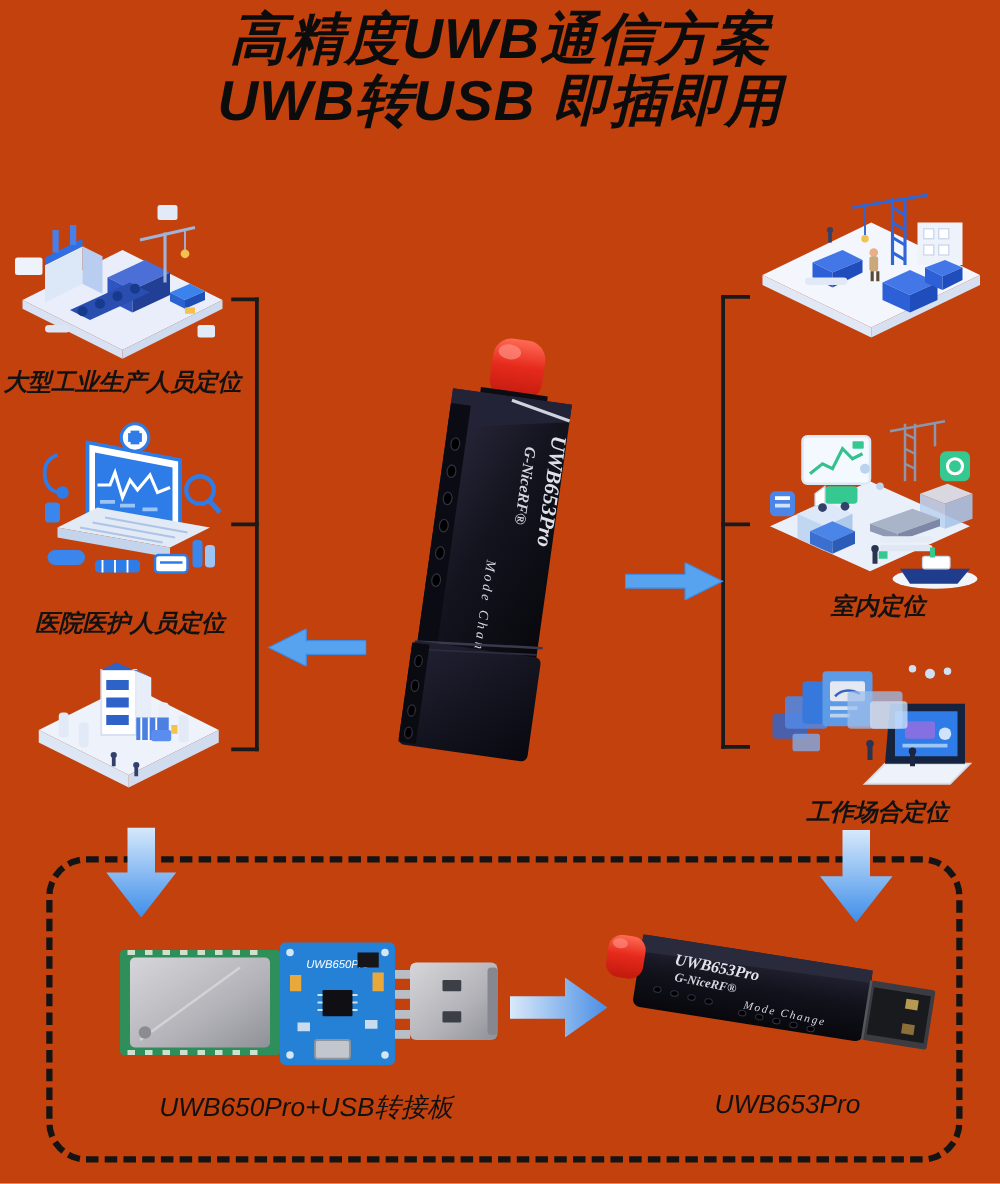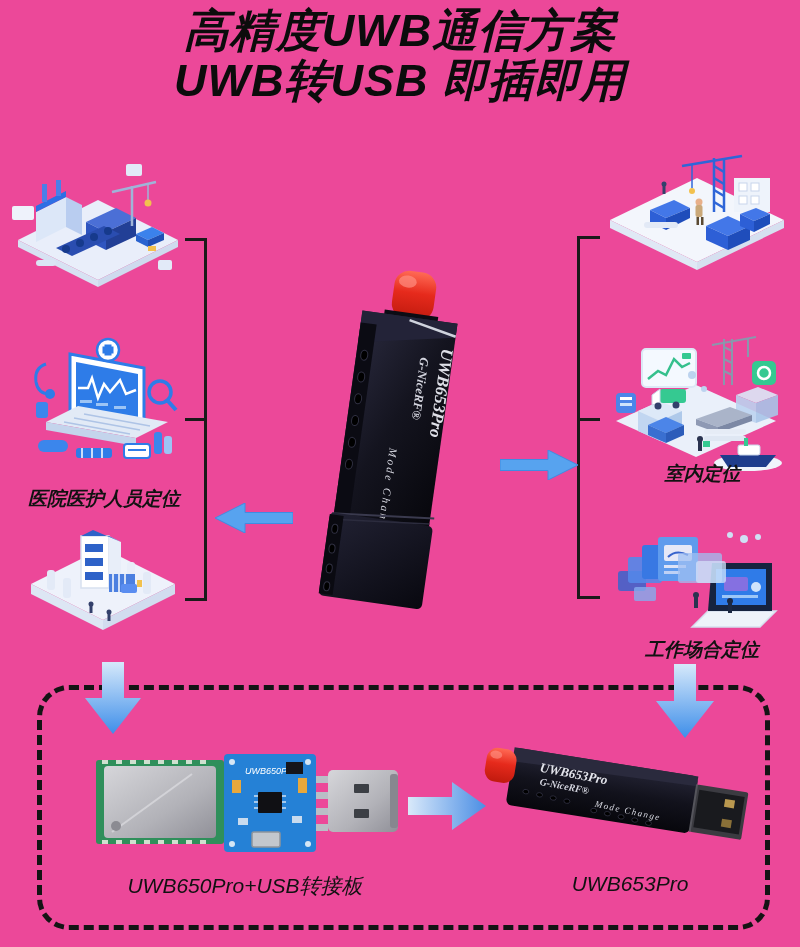--- a/index.html
+++ b/index.html
@@ -1,16 +1,16 @@
 <!DOCTYPE html>
 <html><head>
 <meta charset="utf-8">
 <style>
   html,body{margin:0;padding:0;background:#ffffff;}
-  .page{position:relative;width:800px;height:947px;background:#ec4899;overflow:hidden;
+  .page{position:relative;width:800px;height:947px;background:#c2410c;overflow:hidden;
         font-family:"Liberation Sans",sans-serif;}
   .abs{position:absolute;}
   
   .title-block{left:0;top:6px;width:800px;text-align:center;color:#0c0c0c;
                font-weight:800;font-style:italic;font-size:45px;line-height:50px;letter-spacing:1px;}
   
   .scene-label{font-weight:800;font-style:italic;font-size:19px;color:#121212;text-align:center;white-space:nowrap;}
   
   .cline{background:#1a1a1a;}
   
@@ -93,20 +93,21 @@
     <circle cx="140" cy="53" r="3.5" fill="#f2c14e"></circle>
     <polygon points="128,84 144,77 156,83 140,90" fill="#3b82ec"></polygon>
     <polygon points="128,84 140,90 140,97 128,91" fill="#2a63cf"></polygon>
     <polygon points="140,90 156,83 156,90 140,97" fill="#1f4fb4"></polygon>
     <rect x="140" y="96" width="8" height="5" fill="#f2c14e"></rect>
     <rect x="4" y="56" width="22" height="14" rx="2" fill="#eef2fb"></rect>
     <rect x="118" y="14" width="16" height="12" rx="2" fill="#e2eaf8"></rect>
     <rect x="150" y="110" width="14" height="10" rx="2" fill="#e2eaf8"></rect>
     <rect x="28" y="110" width="20" height="6" rx="3" fill="#dbe5f5"></rect>
   </svg>
+  <div class="abs scene-label" style="left:0;top:293px;width:196px">大型工业生产人员定位</div>
 
   <svg class="abs" style="left:12px;top:336px" width="180" height="145" viewBox="0 0 180 145">
     <polygon points="58,18 132,32 132,92 58,78" fill="#ffffff" stroke="#2e7ce8" stroke-width="3"></polygon>
     <polygon points="64,26 126,38 126,86 64,74" fill="#2e7ce8"></polygon>
     <polyline points="66,52 76,52 80,42 86,62 92,48 98,56 108,44 114,58 124,54" fill="none" stroke="#ffffff" stroke-width="2.5"></polyline>
     <rect x="68" y="64" width="12" height="3" fill="#9cc4f5"></rect>
       <rect x="84" y="67" width="12" height="3" fill="#9cc4f5"></rect>
     <rect x="102" y="70" width="12" height="3" fill="#9cc4f5"></rect>
     <polygon points="34,86 124,102 156,86 66,70" fill="#e2eaf6"></polygon>
     <polygon points="34,86 124,102 124,110 34,94" fill="#c4d4ec"></polygon>
@@ -257,21 +258,21 @@
     <rect x="95" y="108" width="7" height="6" fill="#35c991"></rect>
     <g>
       <ellipse cx="140" cy="130" rx="34" ry="8" fill="#f0f4fb"></ellipse>
       <polygon points="112,122 168,122 158,134 120,134" fill="#1f3d8c"></polygon>
       <rect x="130" y="112" width="22" height="10" rx="2" fill="#ffffff" stroke="#c9d6e8"></rect>
       <rect x="136" y="105" width="4" height="8" fill="#35c991"></rect>
     </g>
     <circle cx="84" cy="42" r="4" fill="#bcd3ef"></circle>
       <circle cx="96" cy="56" r="3" fill="#bcd3ef"></circle>
   </svg>
-  <div class="abs scene-label" style="left:605px;top:461px;width:195px">室内定位</div>
+  <div class="abs scene-label" style="left:605px;top:472px;width:195px">室内定位</div>
 
   <svg class="abs" style="left:612px;top:527px" width="172" height="108" viewBox="0 0 172 108">
     <polygon points="96,84 164,84 148,100 80,100" fill="#eef3fa" stroke="#d5dfee" stroke-width="1.5"></polygon>
     <polygon points="100,36 160,36 160,84 96,84" fill="#16233f"></polygon>
     <rect x="104" y="42" width="50" height="36" fill="#2f7be8"></rect>
     <rect x="112" y="50" width="24" height="14" rx="2" fill="#8f6fe0" opacity="0.9"></rect>
     <circle cx="144" cy="60" r="5" fill="#cfe3fb"></circle>
     <rect x="110" y="68" width="36" height="3" fill="#9cc6f7"></rect>
     <g opacity="0.95">
       <rect x="6" y="44" width="28" height="20" rx="3" fill="#2f66d0" opacity="0.85"></rect>

